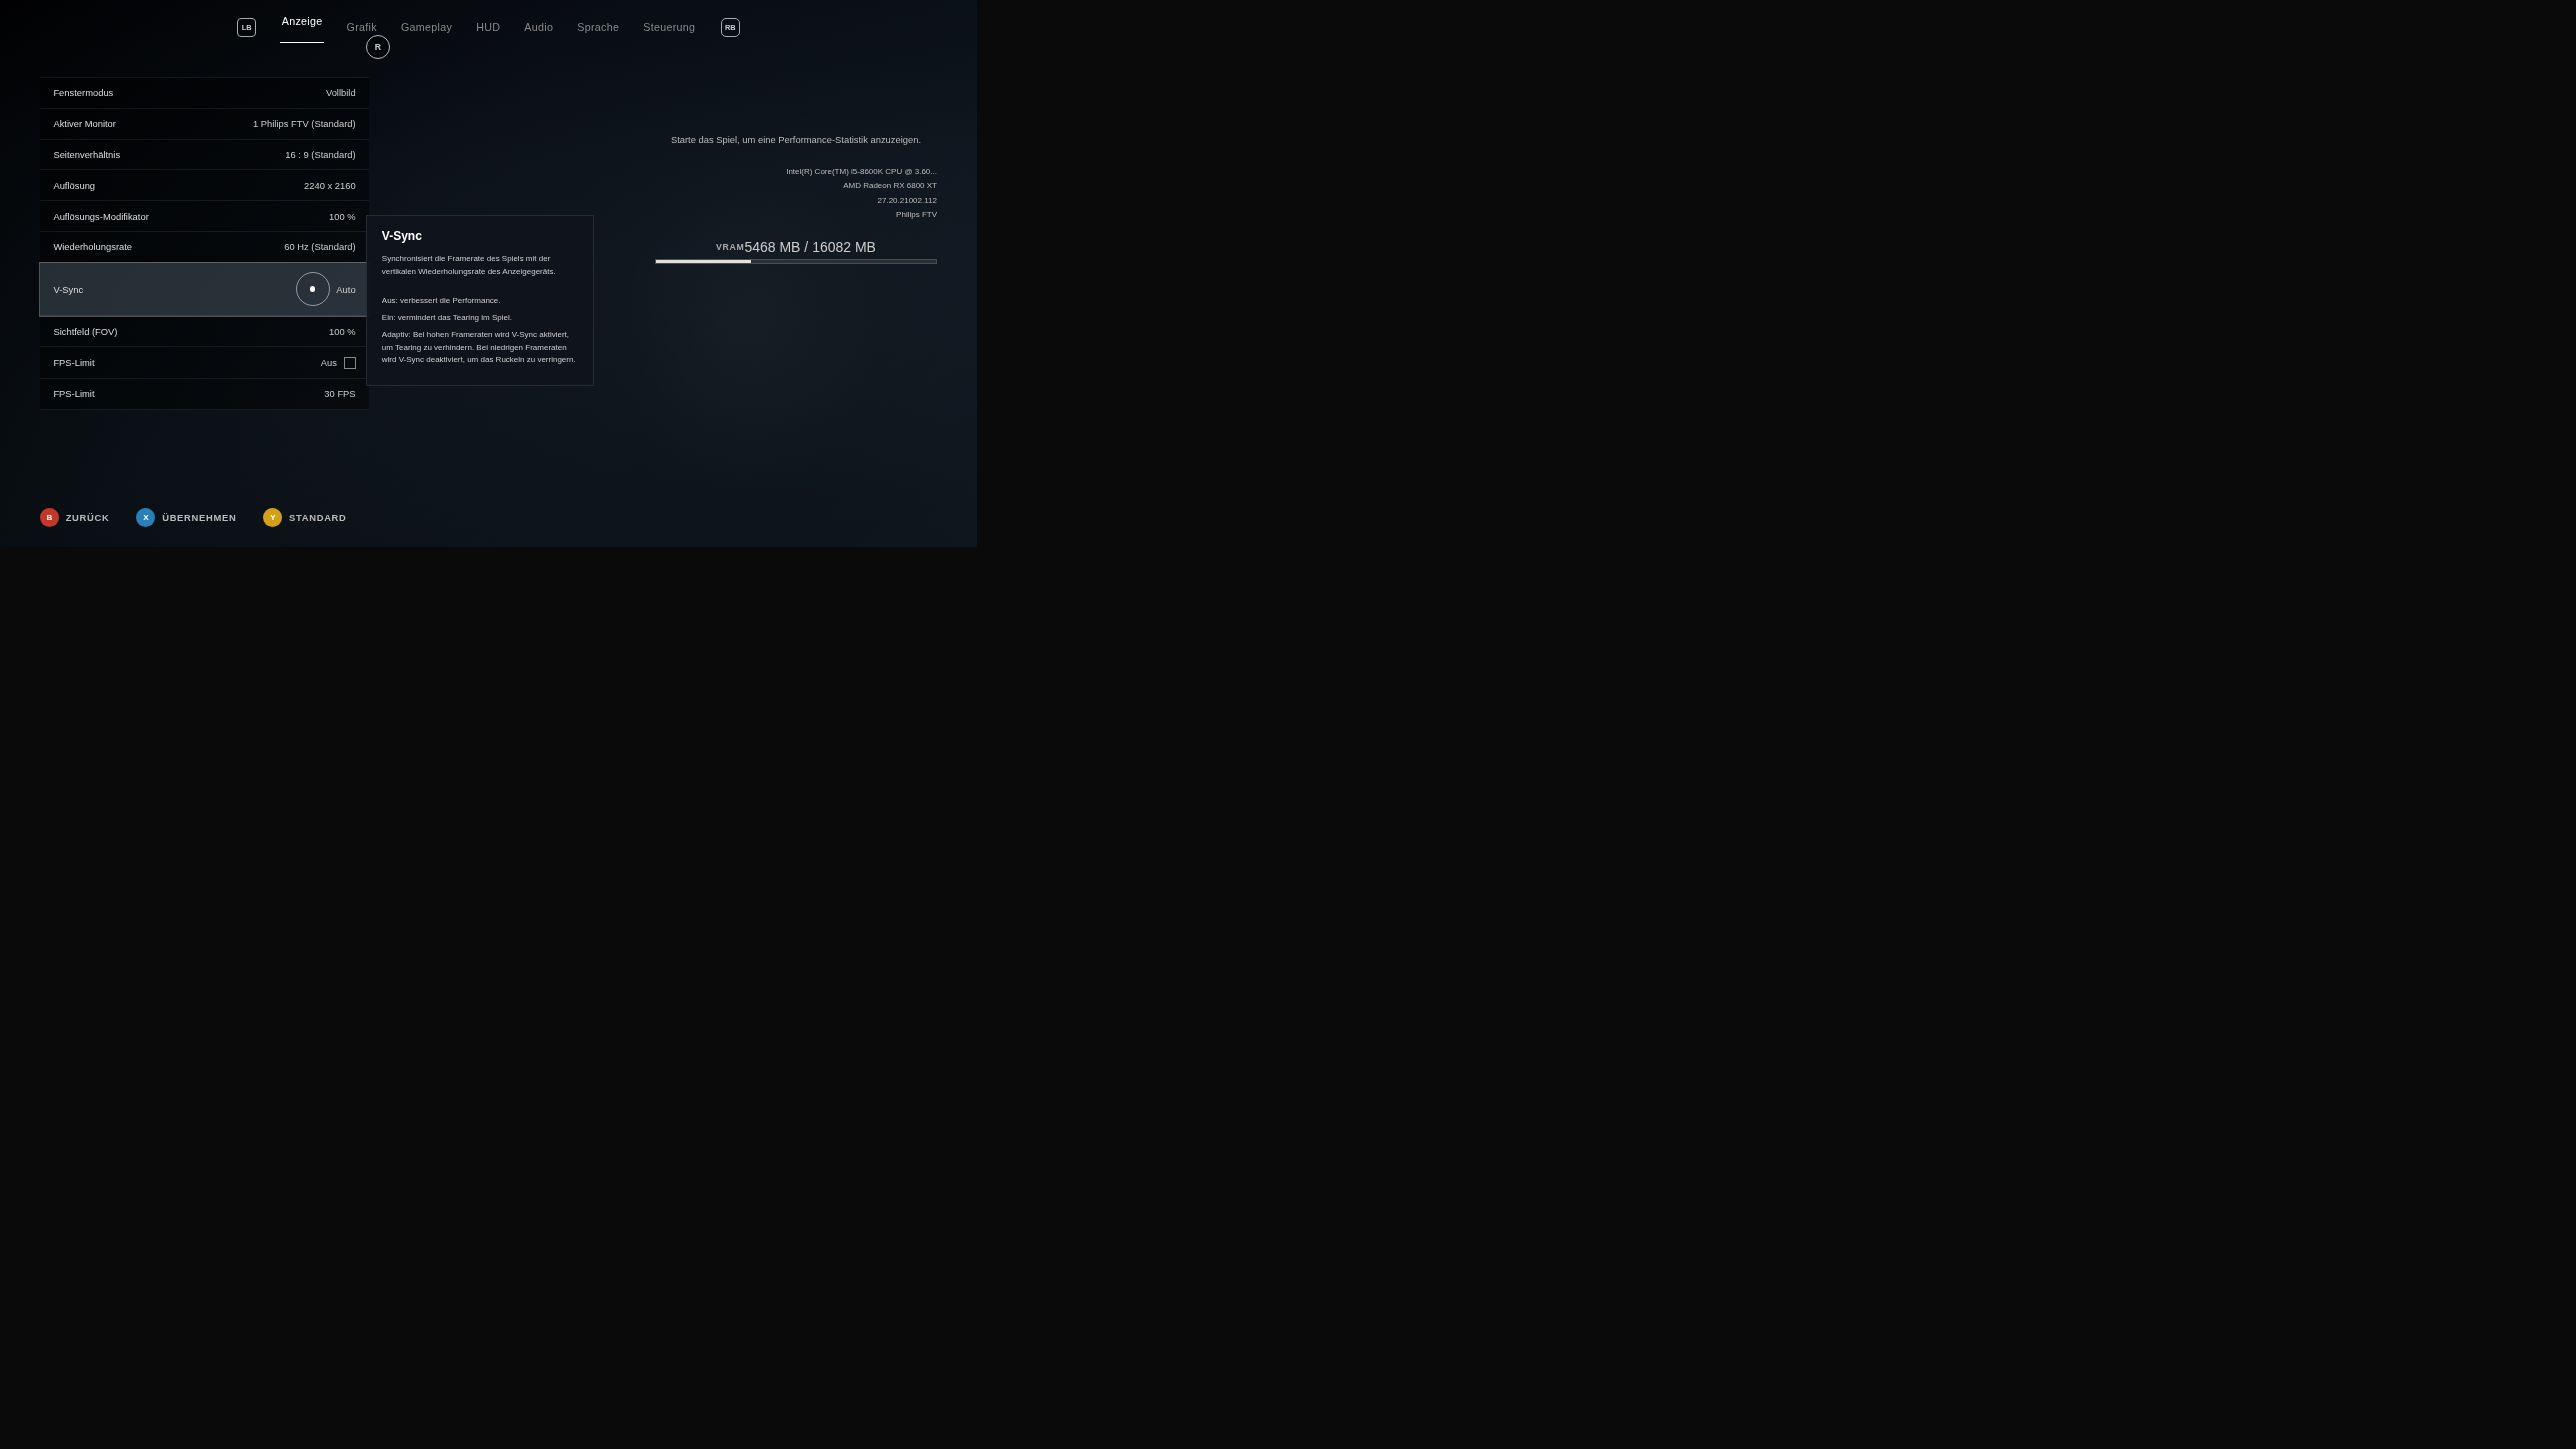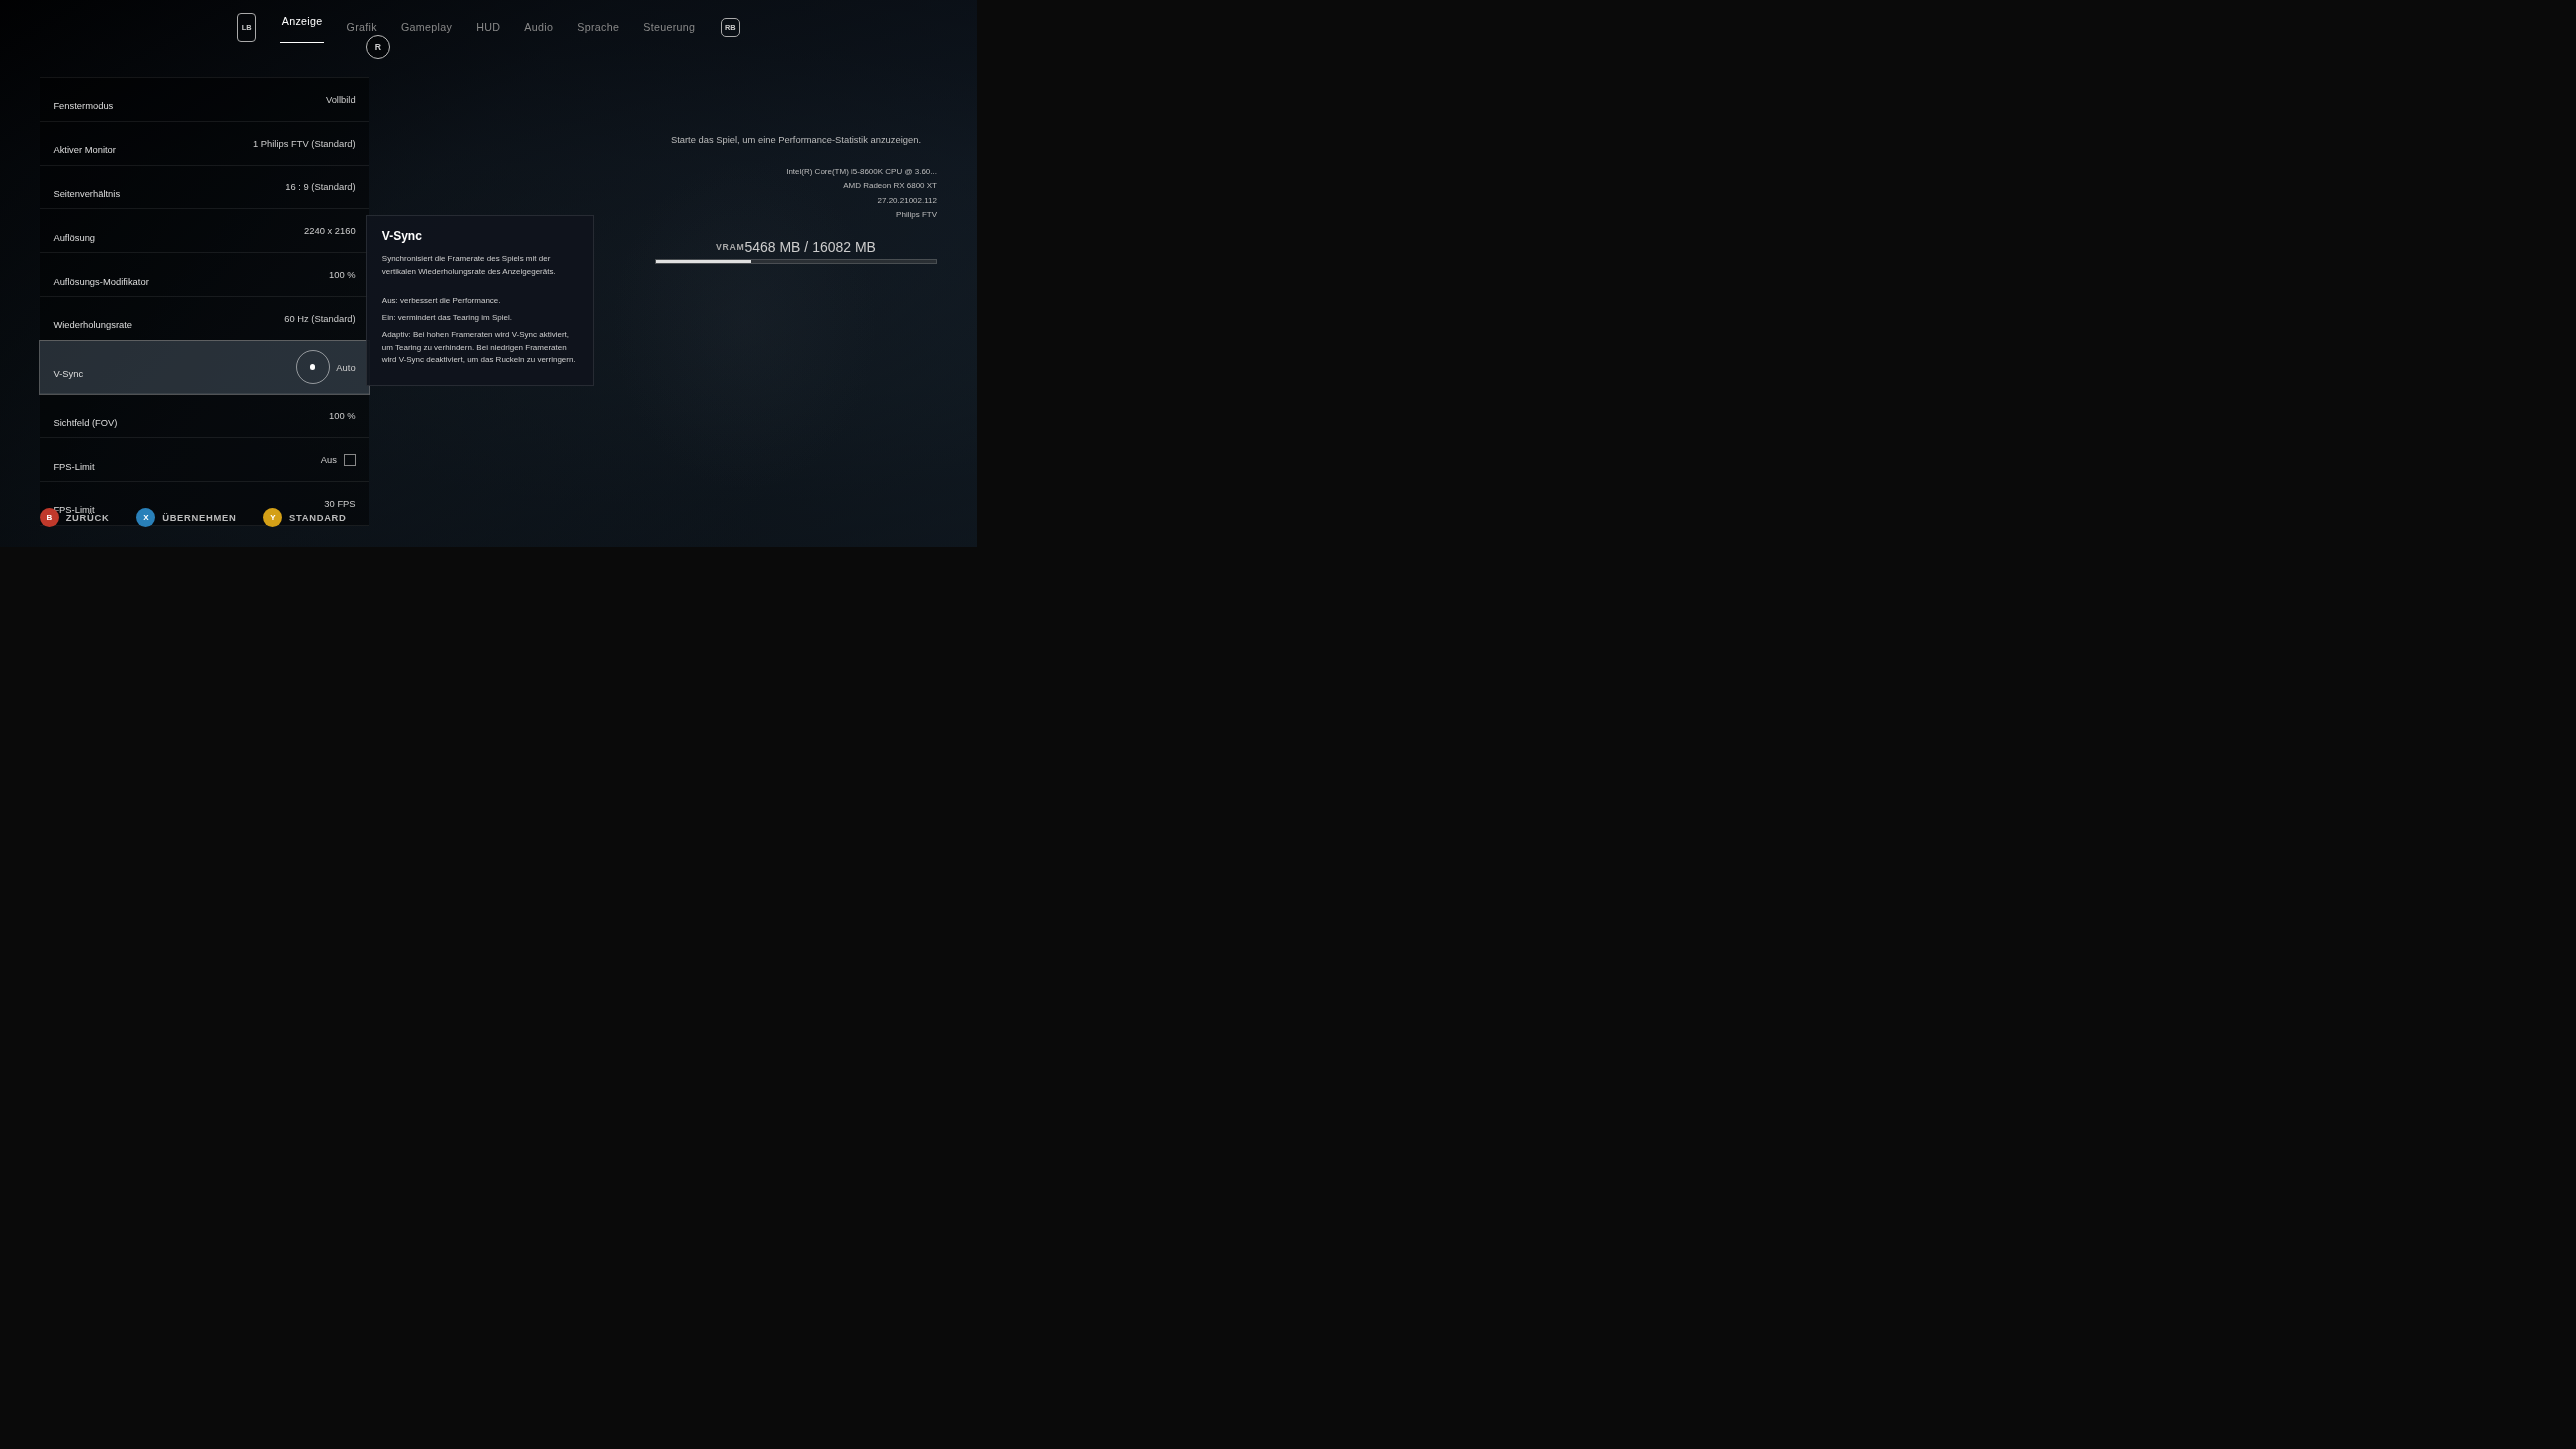--- a/index.html
+++ b/index.html
@@ -62,21 +62,21 @@
       padding: 12px 0 6.7px;
       gap: 21.5px;
       position: relative;
     }
 
     .nav-lb {
       display: flex;
       align-items: center;
       justify-content: center;
       width: 19px;
-      height: 29px;
+      height: 19px;
       border: 1.3px solid #aaa;
       border-radius: 4px;
       color: #ccc;
       font-size: 7.4px;
       font-weight: bold;
       margin-right: 2.7px;
     }
 
     .nav-rb {
       display: flex;
@@ -149,21 +149,20 @@
 
     .setting-row.active {
       background: rgba(60,70,80,0.6);
       outline: 0.7px solid rgba(255,255,255,0.3);
     }
 
     .setting-label {
       font-size: 9.4px;
       color: #ddd;
       font-weight: 400;
-      margin-top: 13px;
     }
 
     .setting-value {
       font-size: 9.4px;
       color: #ccc;
       display: flex;
       align-items: center;
       gap: 6.7px;
     }
 

